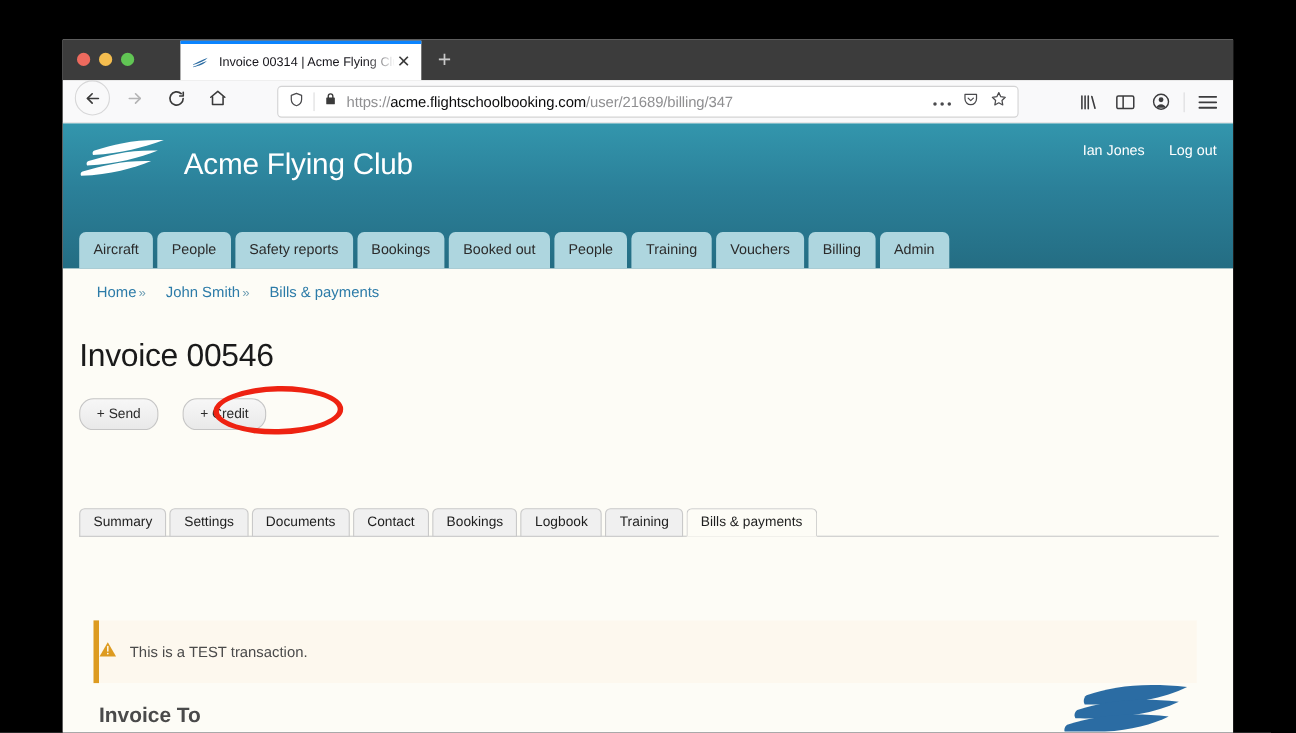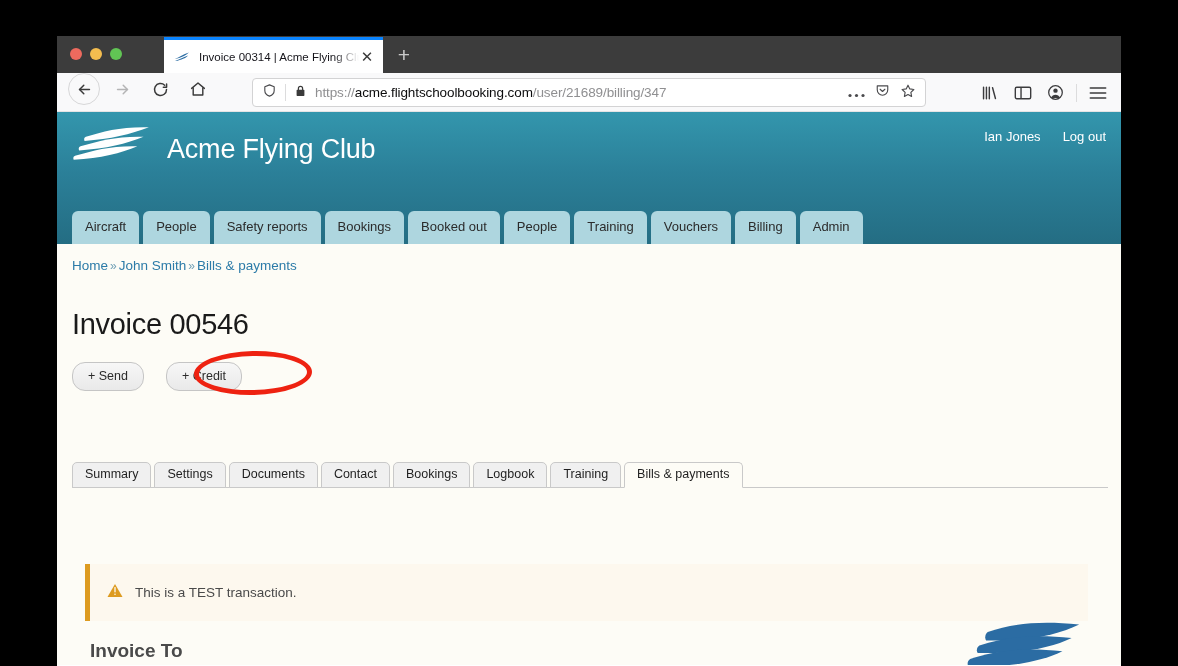--- a/index.html
+++ b/index.html
@@ -178,21 +178,21 @@
     white-space: nowrap;
   }
 
   
   #breadcrumb {
     position: absolute;
     left: 15px; top: 146px;
     font-size: 13.5px;
     color: #4a4a4a;
   }
-  #breadcrumb a { color: #2c7ba8; text-decoration: none; cursor: pointer; }
+  #breadcrumb a { color: #2c7ba8; text-decoration: none; cursor: pointer; margin-left: 16px; }
   #breadcrumb .bsep { color: #6f9fb5; margin: 0 2px; font-size: 12px; }
 
   
   #page-title {
     position: absolute;
     left: 15px; top: 196px;
     font-size: 29px; font-weight: 400;
     color: #1a1a1a;
     letter-spacing: -0.3px;
   }
@@ -254,21 +254,20 @@
   }
 
   
   #alert-banner {
     position: absolute;
     left: 28px; top: 452px;
     width: 1003px; height: 57px;
     background: #fdf8ee;
     border-left: 5px solid #dd9b20;
     display: flex; align-items: center;
-    padding-left: 17px;
   }
   #alert-banner .warn-icon { flex: 0 0 auto; margin-right: 12px; }
   #alert-banner .alert-text {
     font-size: 13.5px; color: #4a4a4a;
   }
 
   
   #invoice-to-block {
     position: absolute;
     left: 33px; top: 528px;

